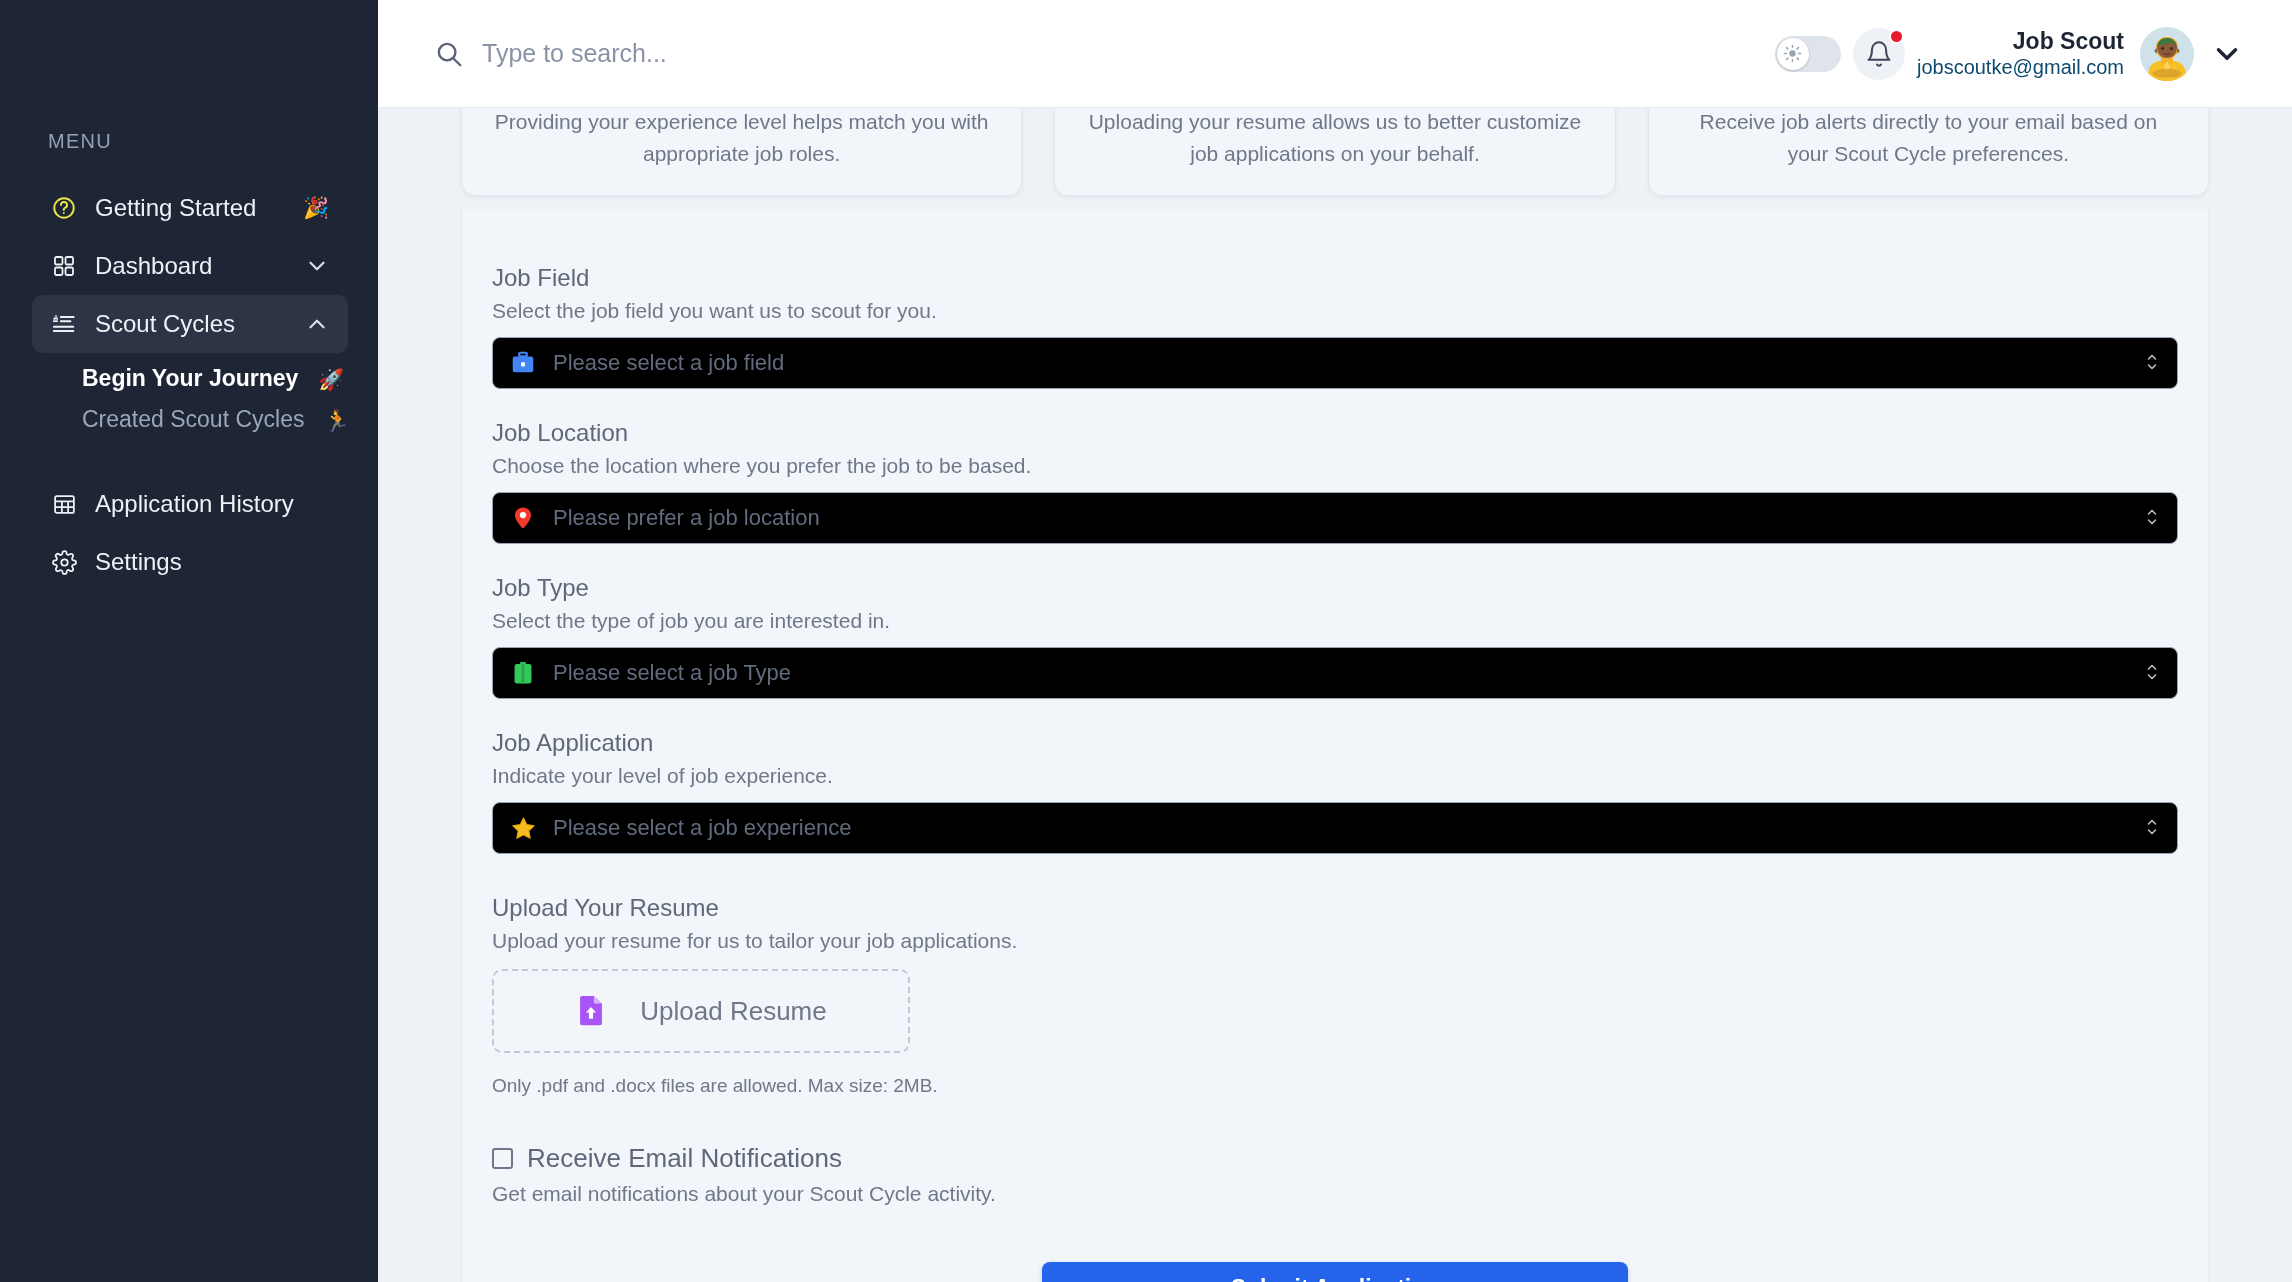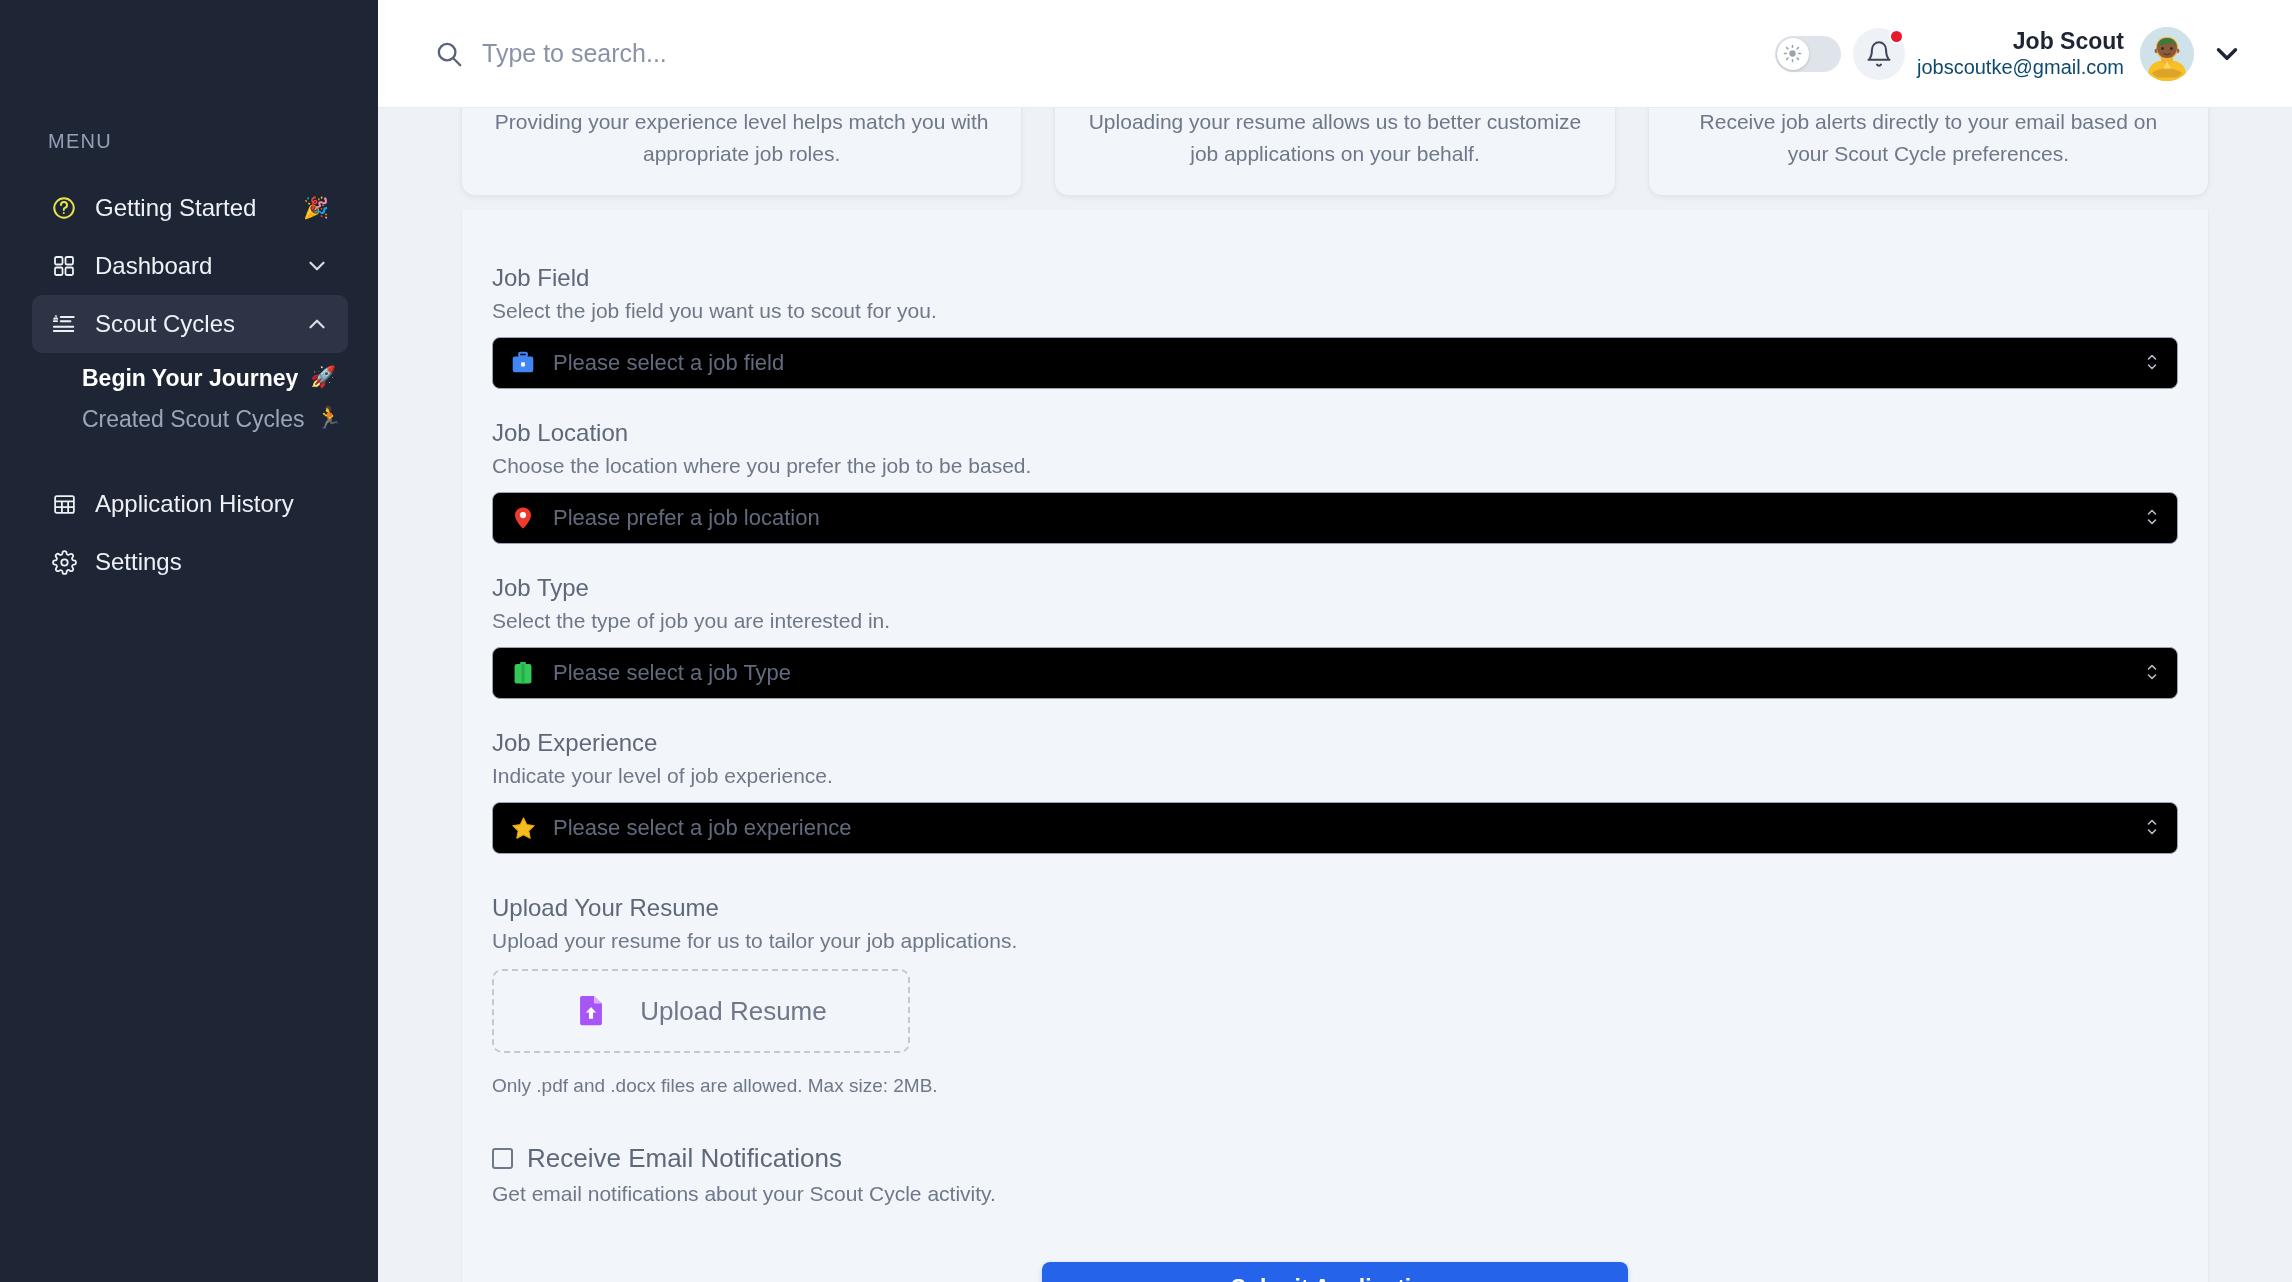--- a/index.html
+++ b/index.html
@@ -32,21 +32,21 @@
   .nav-item .nav-label { flex: 1; white-space: nowrap; }
   .nav-item.active { background: #2c3446; }
   .nav-icon { width: 28px; height: 28px; display: flex; align-items: center; justify-content: center; flex: 0 0 28px; }
   .nav-icon svg { display: block; }
   .chev { width: 26px; height: 26px; flex: 0 0 26px; opacity: .9; }
   .emoji { font-size: 21px; margin-left: 2px; }
 
   .subnav { margin-top: 12px; display: flex; flex-direction: column; gap: 14px; }
   .sub-item {
     padding-left: 82px; font-size: 23px; color: #9aa6bb; cursor: pointer;
-    display: flex; align-items: flex-start; gap: 10px;
+    display: flex; align-items: flex-end; gap: 18px;
   }
   .sub-item.active { color: #ffffff; font-weight: 700; }
   .nav-gap { height: 42px; }
 
   
   .main { flex: 1; height: 1282px; display: flex; flex-direction: column; background: #eef1f6; }
 
   
   .topbar {
     height: 108px; min-height: 108px; background: #fff;
@@ -377,21 +377,21 @@
                 <span class="select-arrows">
                   <svg width="14" height="22" viewBox="0 0 12 22" fill="none" stroke="#b6bdca" stroke-width="1.6" stroke-linecap="round" stroke-linejoin="round">
                     <polyline points="2.5 8 6 4.5 9.5 8"></polyline>
                       <polyline points="2.5 14 6 17.5 9.5 14"></polyline>
                   </svg>
                 </span>
               </div>
             </div>
 
             <div class="field">
-              <div class="field-title">Job Experience</div>
+              <div class="field-title">Job Application</div>
               <div class="field-desc">Indicate your level of job experience.</div>
               <div class="select-box">
                 <span class="select-icon">
                   <svg width="27" height="27" viewBox="0 0 24 24">
                     <path d="M12 2.6l2.9 6 6.6.9-4.8 4.6 1.2 6.5-5.9-3.1-5.9 3.1 1.2-6.5L2.5 9.5l6.6-.9z" fill="#f5bd1f" stroke="#eba900" stroke-width="1" stroke-linejoin="round"></path>
                   </svg>
                 </span>
                 <span class="select-placeholder">Please select a job experience</span>
                 <span class="select-arrows">
                   <svg width="14" height="22" viewBox="0 0 12 22" fill="none" stroke="#b6bdca" stroke-width="1.6" stroke-linecap="round" stroke-linejoin="round">

